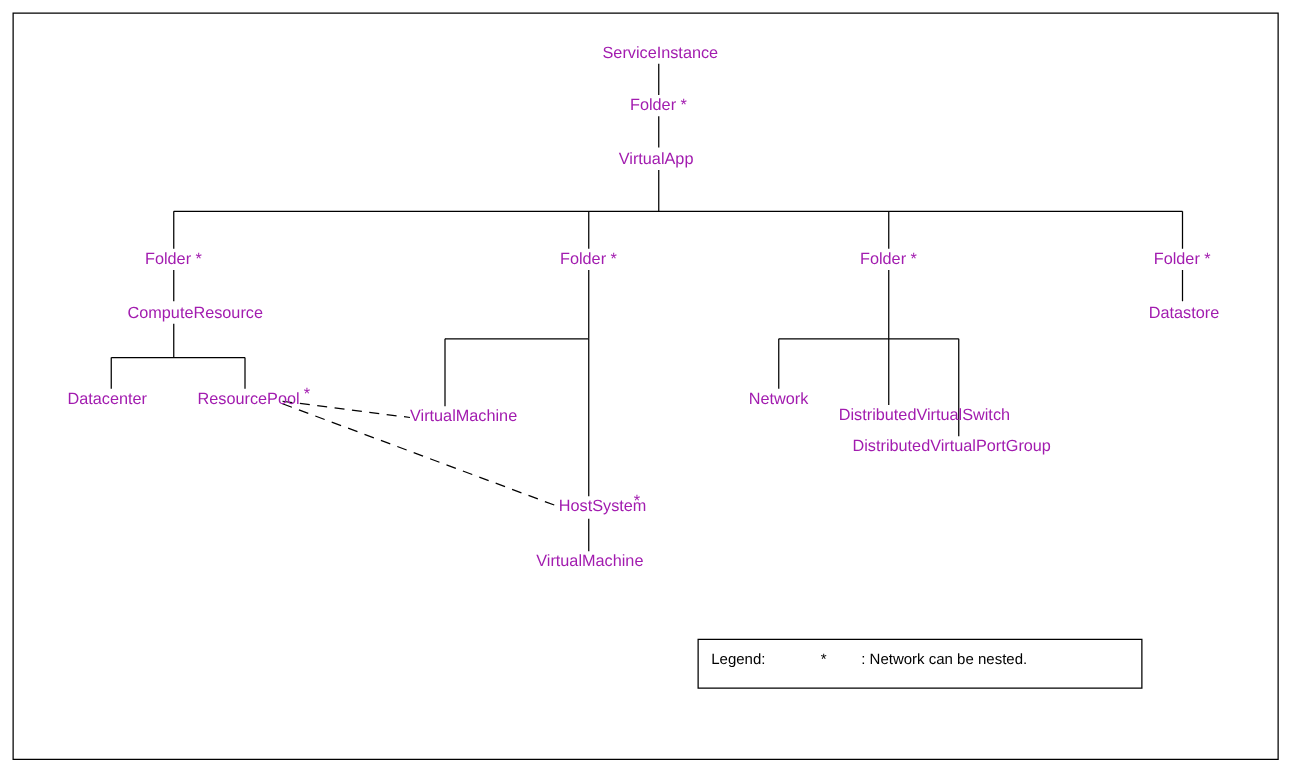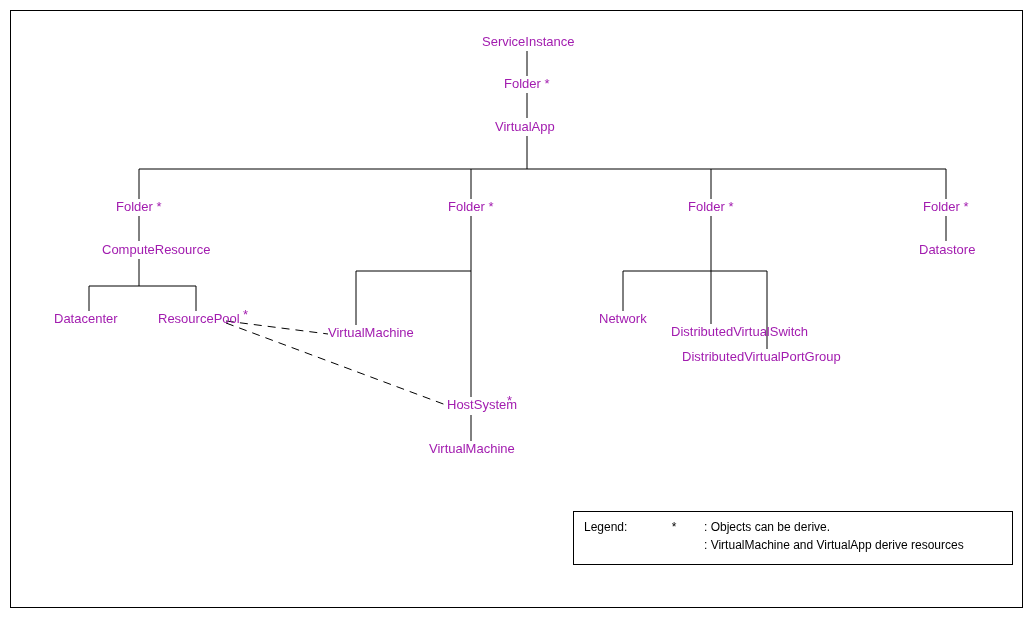--- a/index.html
+++ b/index.html
@@ -131,28 +131,27 @@
   <div class="node" style="left:436px; top:386px;">HostSystem</div>
   <div class="node" style="left:496px; top:382px;">*</div>
   <div class="node" style="left:418px; top:430px;">VirtualMachine</div>
 
   <div class="node" style="left:588px; top:300px;">Network</div>
   <div class="node" style="left:660px; top:313px;">DistributedVirtualSwitch</div>
   <div class="node" style="left:671px; top:338px;">DistributedVirtualPortGroup</div>
 
   <div class="node" style="left:908px; top:231px;">Datastore</div>
 
-  <div class="legend-box" style="left:547px; top:500px; width:440px;margin-left:15px;">
+  <div class="legend-box" style="left:547px; top:500px; width:356px;">
     <div class="legend-row">
       <div class="legend-label">Legend:</div>
       <div class="legend-symbol">*</div>
-      <div class="legend-text">: Objects can be derive.</div>
+      <div class="legend-text">: Network can be nested.</div>
     </div>
     <div class="legend-row">
       <div class="legend-label"></div>
       <div class="legend-symbol"></div>
       <div class="legend-text">
-        <div>: VirtualMachine and VirtualApp derive resources</div>
       </div>
     </div>
   </div>
 
 </div>
 
 </body></html>

